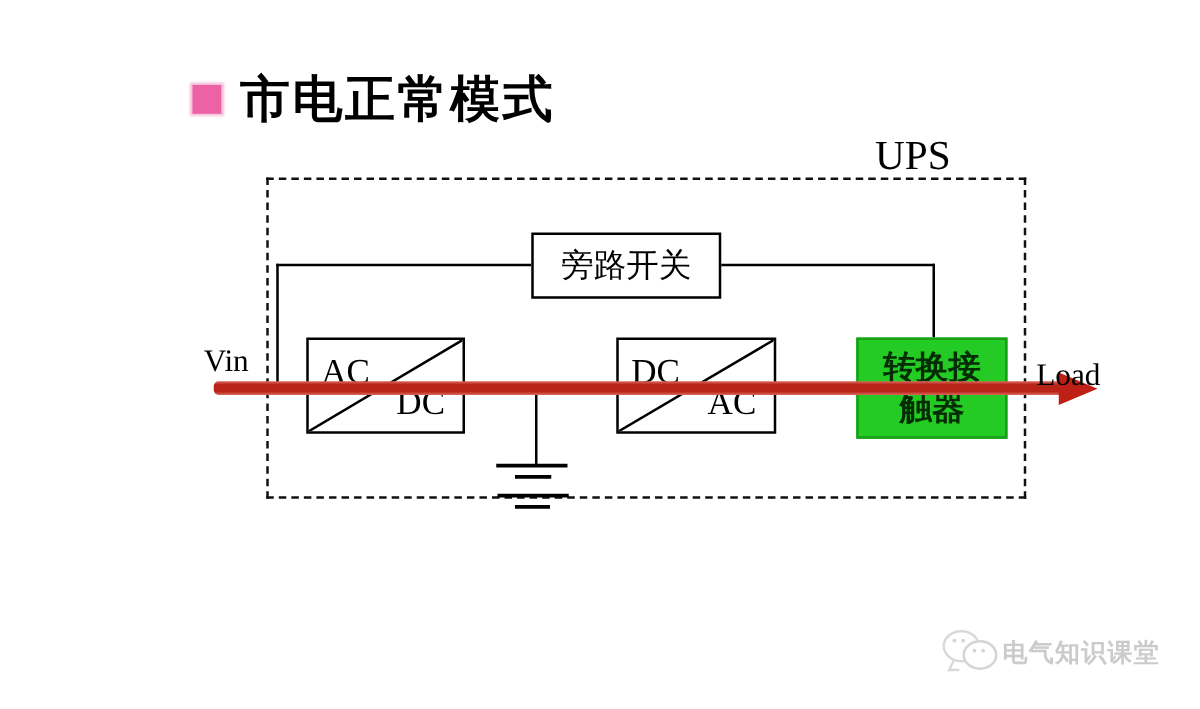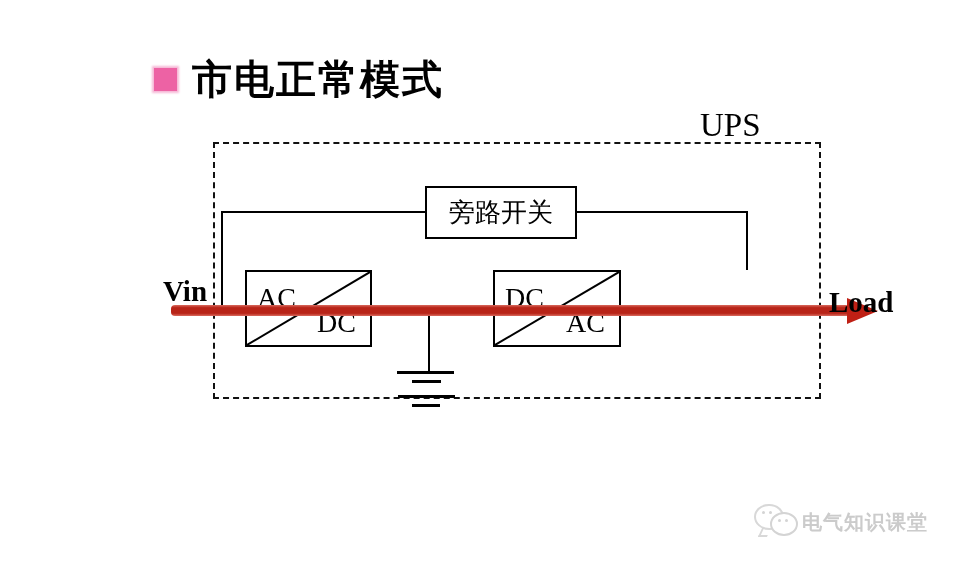--- a/index.html
+++ b/index.html
@@ -57,21 +57,21 @@
     position:absolute;left:150px;top:305px;width:684px;height:11px;
     background:linear-gradient(#d96a5e 0%,#b82418 25%,#b82418 75%,#d96a5e 100%);
     border-radius:4px;
   }
   .flow-head{
     position:absolute;left:826px;top:298px;width:0;height:0;
     border-left:31px solid #bf2015;
     border-top:13px solid transparent;
     border-bottom:13px solid transparent;
   }
-  .io-label{position:absolute;font-size:29px;line-height:1;font-weight:bold;}
+  .io-label{position:absolute;font-size:25px;line-height:1;}
   .vin-label{left:142px;top:277px;}
   .load-label{left:808px;top:288px;}
   
   .watermark{position:absolute;left:731px;top:500px;display:flex;align-items:center;color:#cbcbcb;}
   .wm-icon{position:relative;width:50px;height:44px;}
   .wm-bubble-big{
     position:absolute;left:2px;top:4px;width:26px;height:22px;border:2px solid #d8d8d8;
     border-radius:50% 50% 48% 52%;background:#fff;
   }
   .wm-bubble-small{
@@ -123,20 +123,23 @@
   </div>
 
   <div class="box inverter-box">
     <svg class="diag-svg" viewBox="0 0 124 73" preserveAspectRatio="none">
       <line x1="0" y1="73" x2="124" y2="0" stroke="#000" stroke-width="2"></line>
     </svg>
     <span class="converter-label rect-top">DC</span>
     <span class="converter-label rect-bottom">AC</span>
   </div>
 
+  <div class="box contactor-box">
+    <span>转换接触器</span>
+  </div>
 
   <div class="flow-line"></div>
   <div class="flow-head"></div>
 
   <div class="io-label vin-label">Vin</div>
   <div class="io-label load-label">Load</div>
 
   <div class="watermark">
     <span class="wm-icon">
       <span class="wm-bubble-big">

